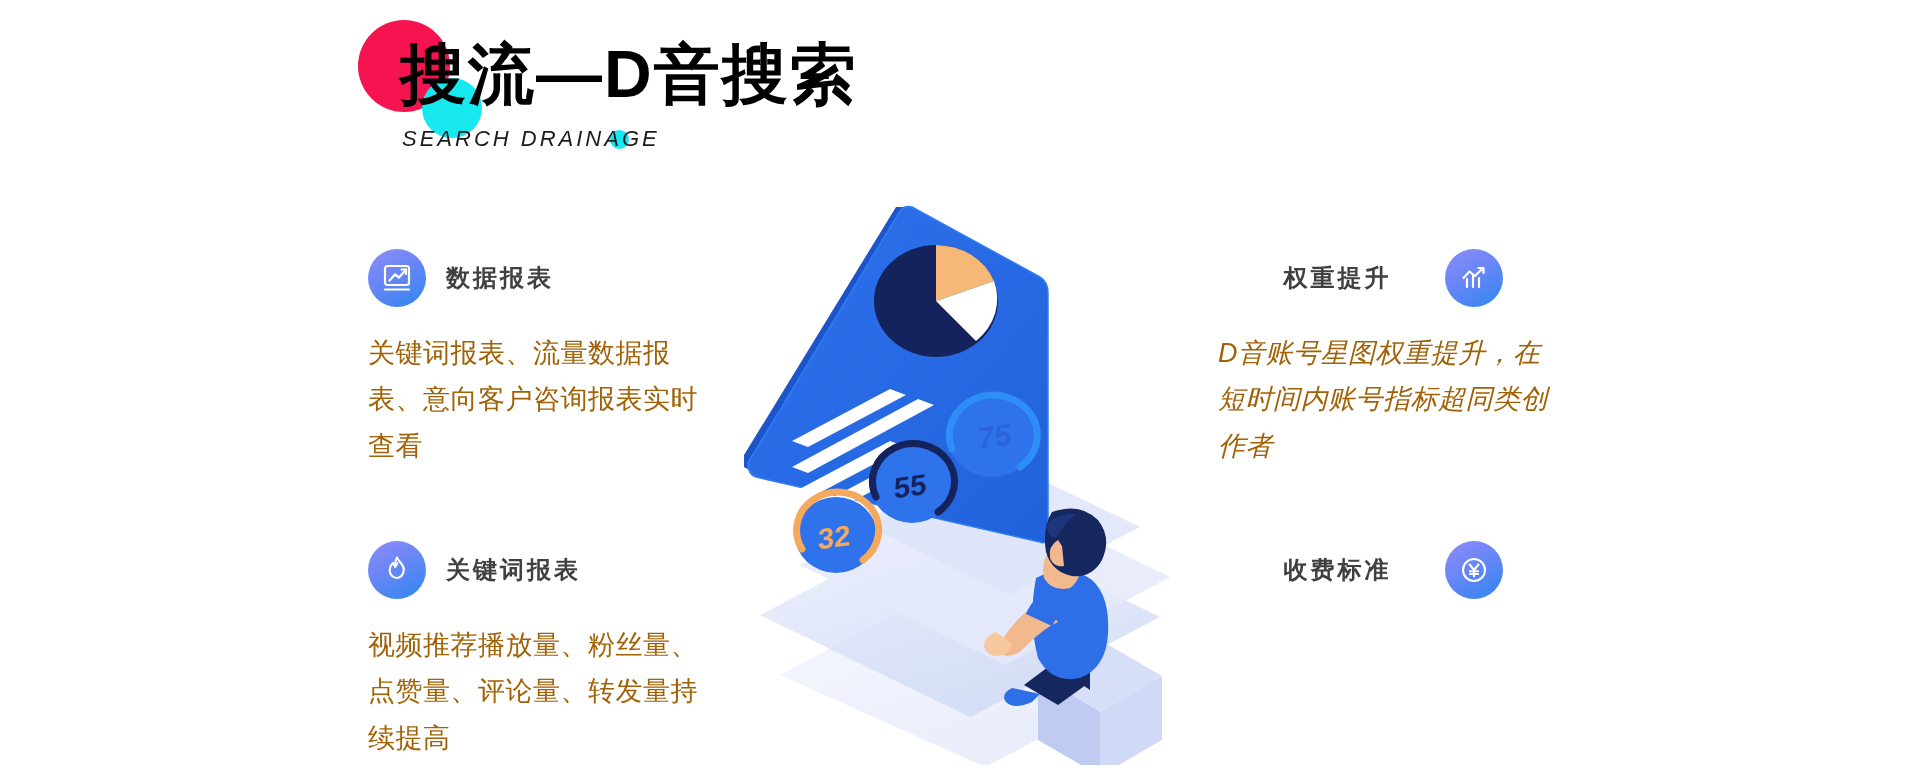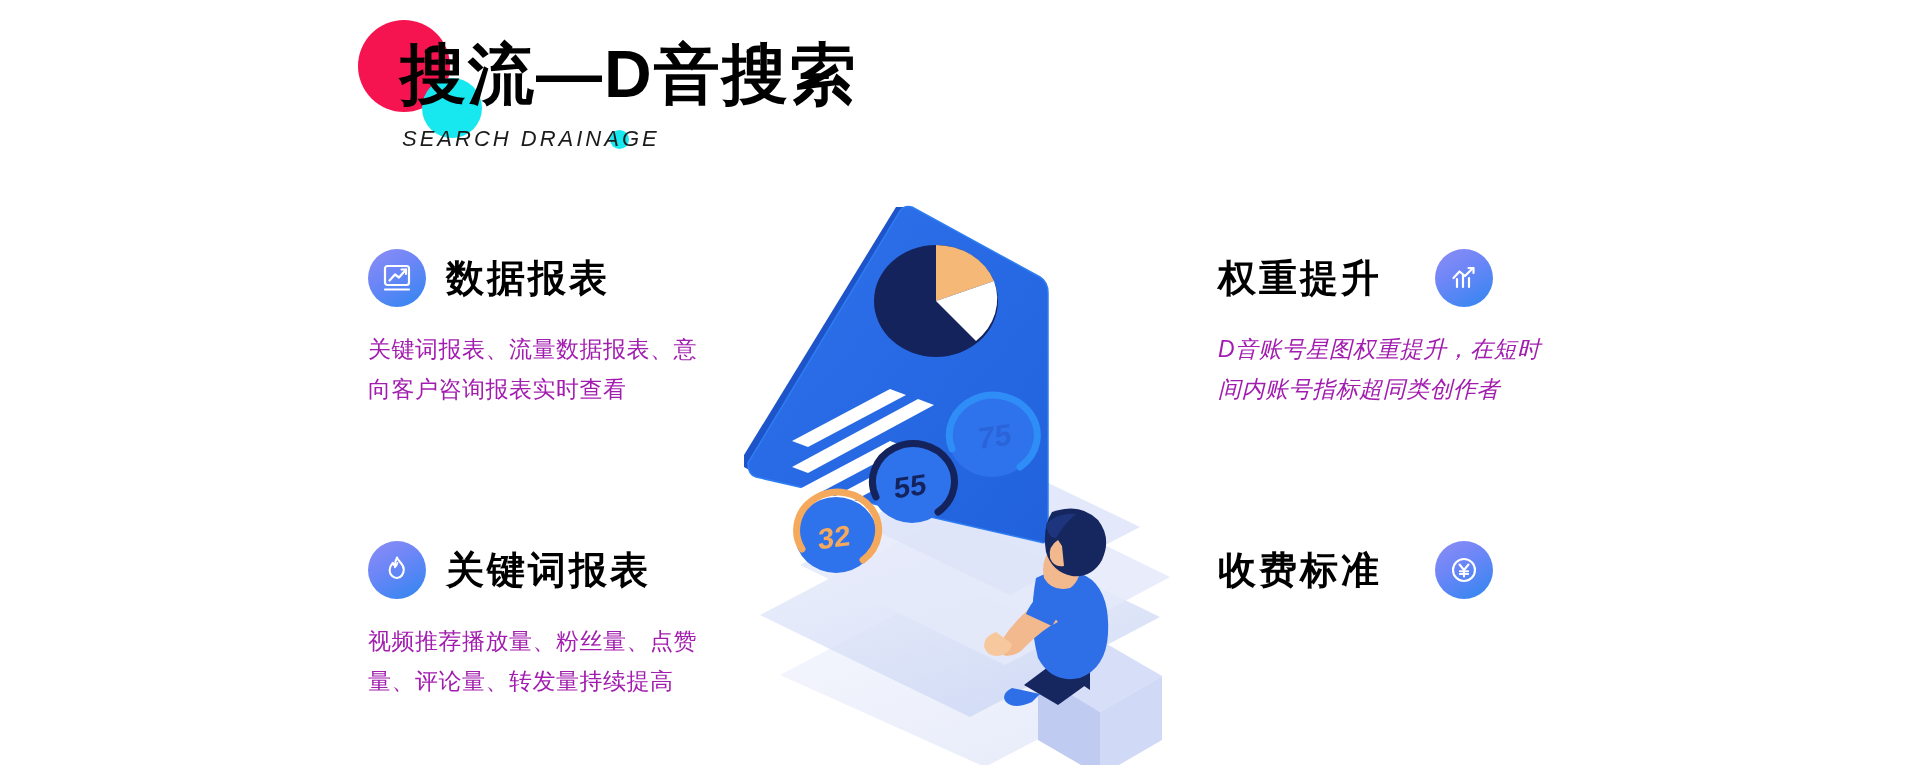--- a/index.html
+++ b/index.html
@@ -79,49 +79,49 @@
   .feature {
     position: absolute;
     width: 350px;
   }
   .feature-head {
     display: flex;
     align-items: center;
     height: 60px;
   }
   .feature.right .feature-head {
-    justify-content: flex-start;
+    justify-content: center;
     gap: 33px;
   }
   .feature-icon {
     width: 58px;
     height: 58px;
     border-radius: 50%;
     background: linear-gradient(150deg, #8C8DF5 0%, #6E86F7 40%, #2E86F0 100%);
     display: flex;
     align-items: center;
     justify-content: center;
     flex: 0 0 auto;
   }
   .feature-icon svg { display: block; }
   .feature-title {
-    font-size: 38px;
+    font-size: 24px;
     font-weight: 700;
-    color: #000000;
+    color: #404040;
     letter-spacing: 3px;
     white-space: nowrap;
   }
   .feature.left .feature-title { margin-left: 20px; }
   .feature.right .feature-title { margin-right: 20px; }
 
   .feature-desc {
     margin-top: 22px;
-    font-size: 23px;
+    font-size: 27px;
     line-height: 1.72;
-    color: #a21caf;
+    color: #a16207;
     letter-spacing: 0.5px;
     width: 330px;
   }
   .feature.right .feature-desc { width: 330px; font-style: italic; }
 
   
   #feature-data-report   { left: 368px;  top: 248px; }
   #feature-heat-boost    { left: 368px;  top: 540px; }
   #feature-weight-boost  { left: 1218px; top: 248px; }
   #feature-price         { left: 1218px; top: 540px; }

